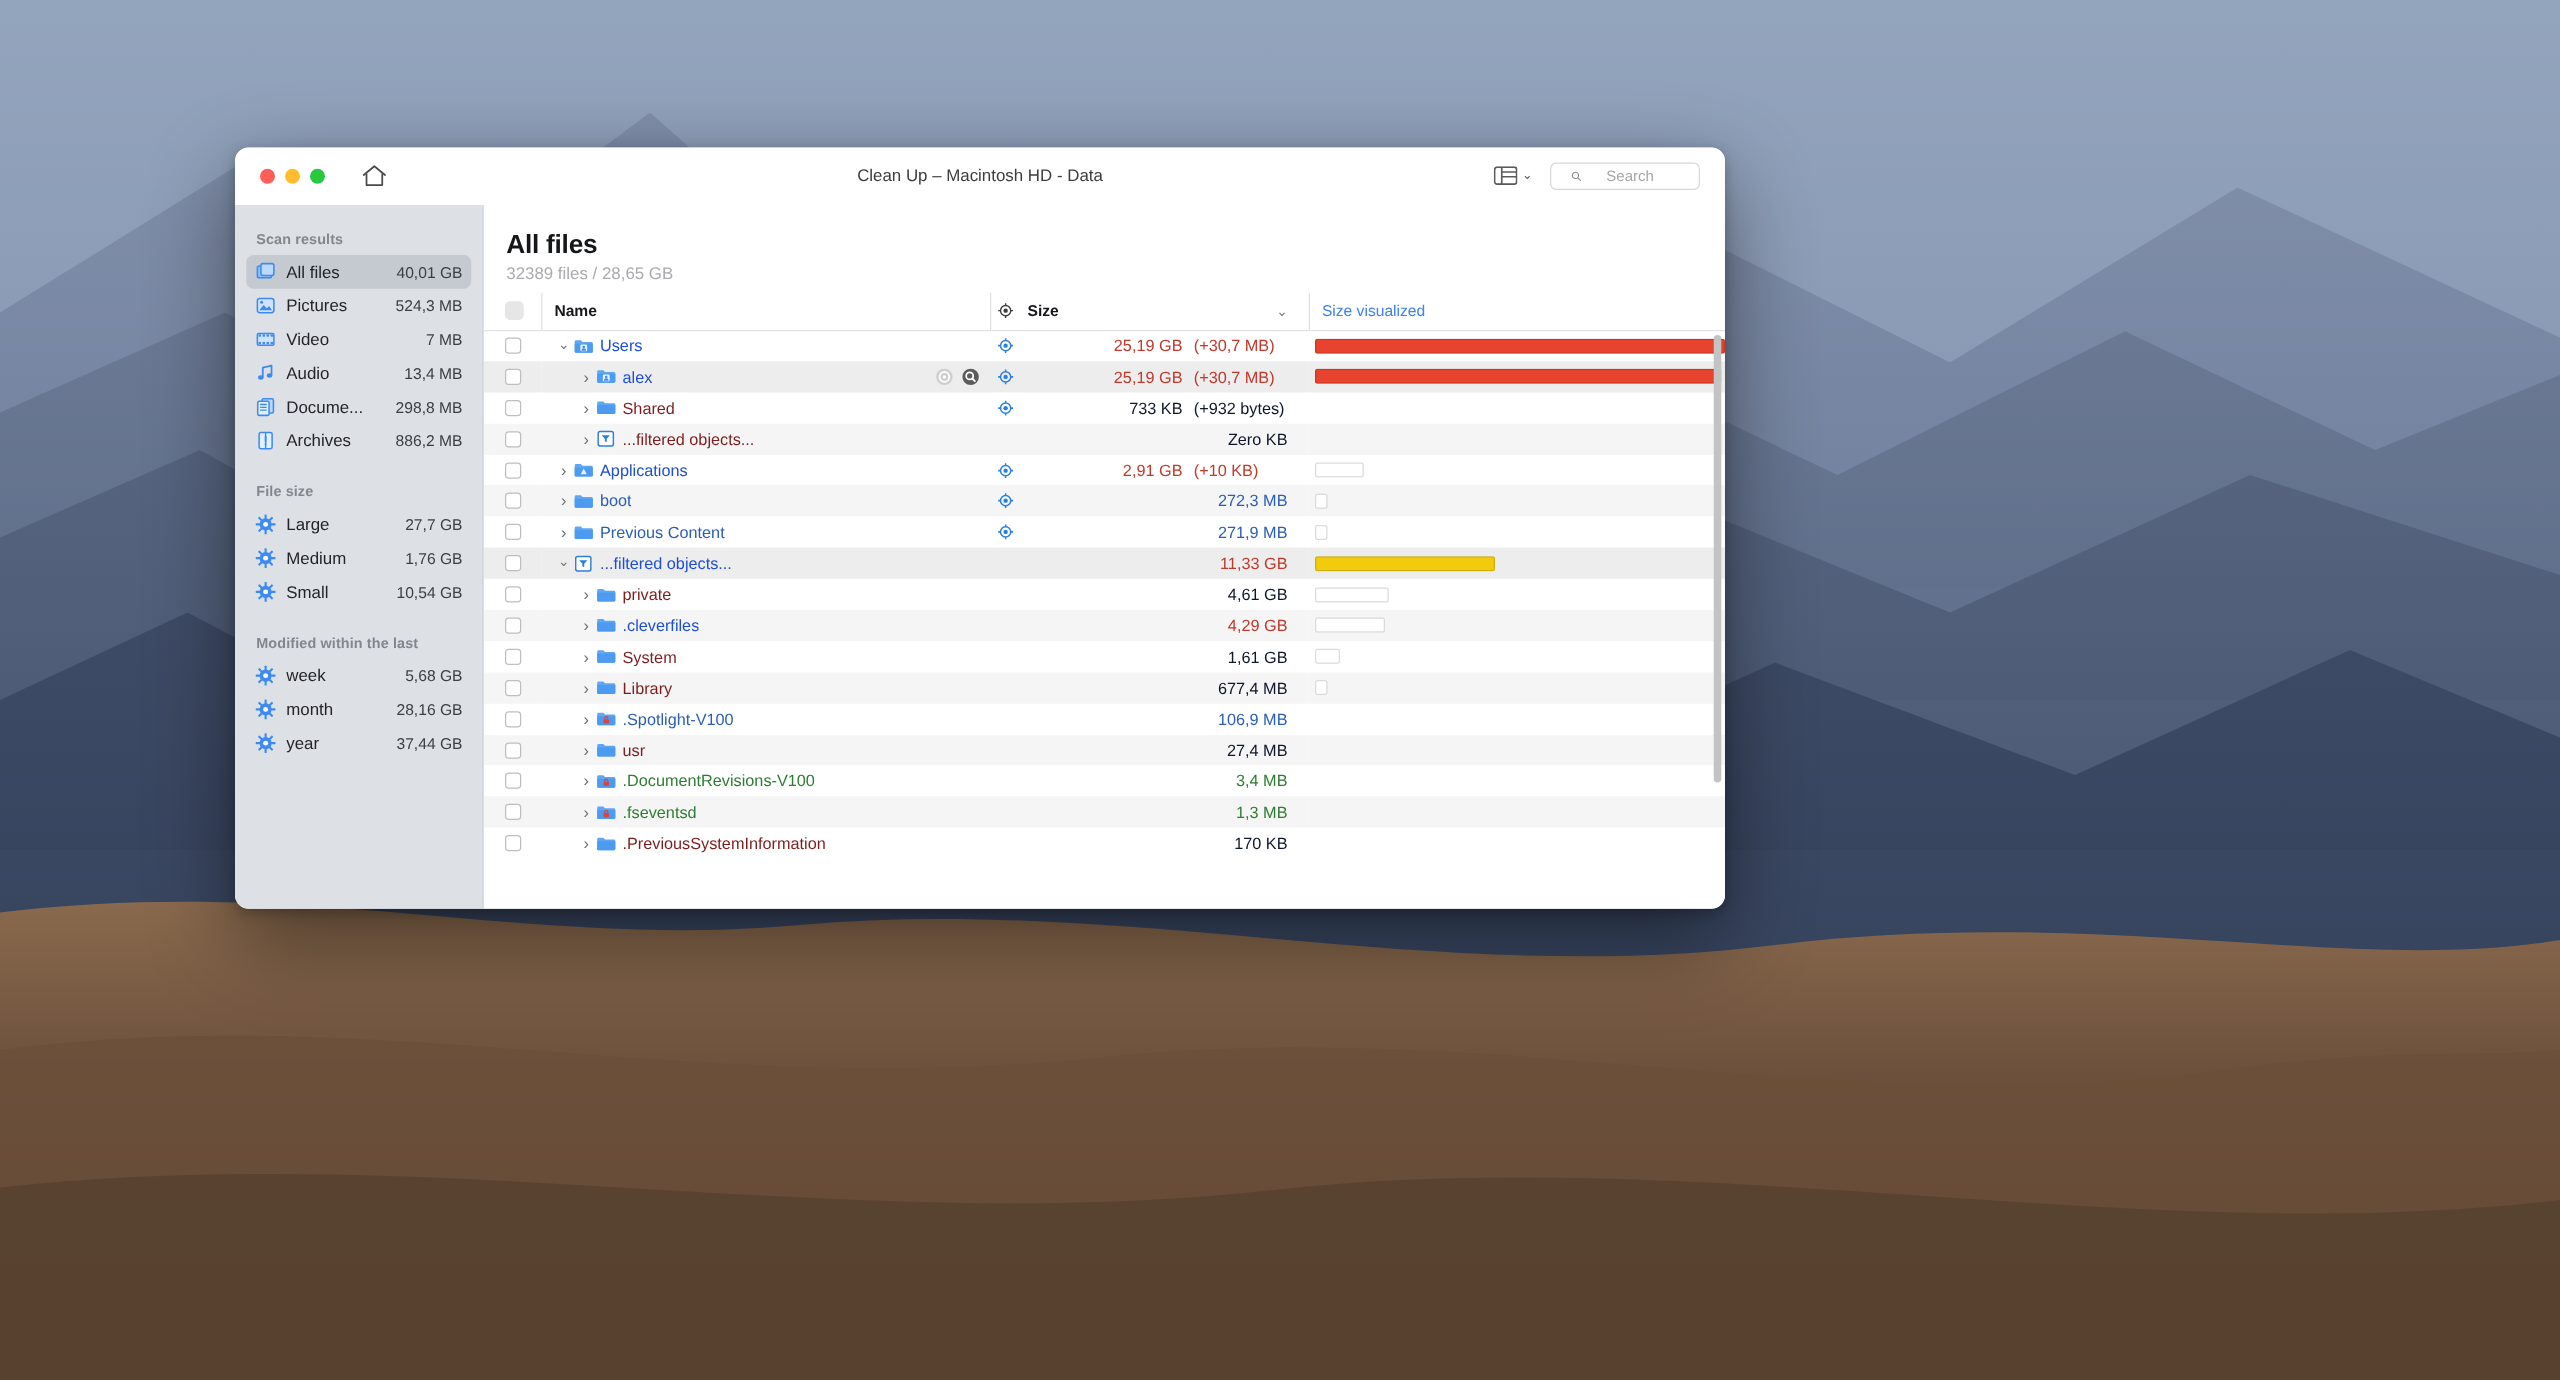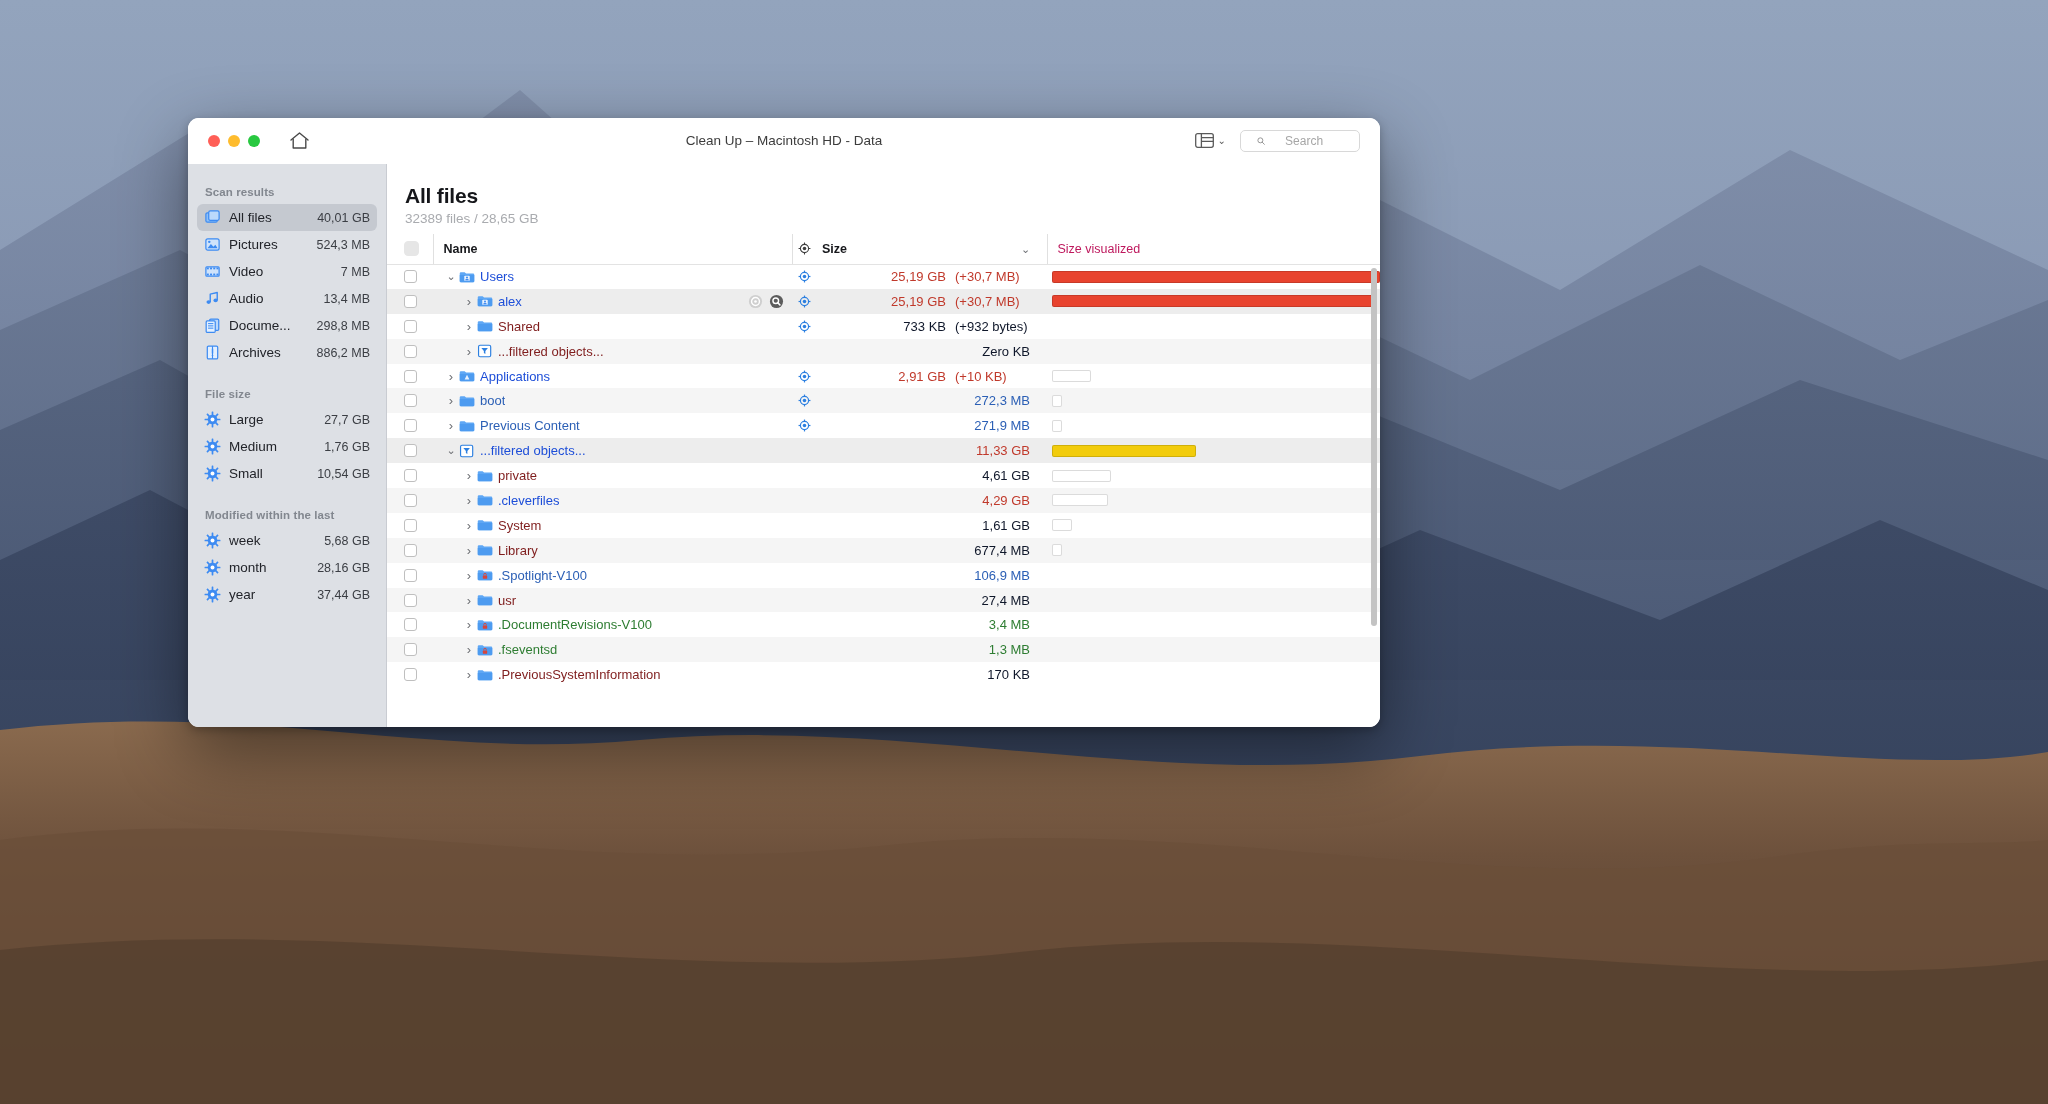--- a/index.html
+++ b/index.html
@@ -489,21 +489,21 @@
                   </svg>
                 </div>
               </th>
               <th>
                 <span style="padding-left:6px">Size</span>
               </th>
               <th>
                 <span style="font-size:11px;color:#6d6f74;font-weight:400">⌄</span>
               </th>
               <th class="sep">
-                <span class="th-pad" style="font-weight:400;color:#be185d">Size visualized</span>
+                <span class="th-pad" style="font-weight:400;color:#3b82f6">Size visualized</span>
               </th>
             </tr>
           </thead>
           <tbody id="tbody">
               <tr class="">
                 <td>
                   <div class="cellflex">
                     <span class="cb"></span>
                   </div>
                 </td>

